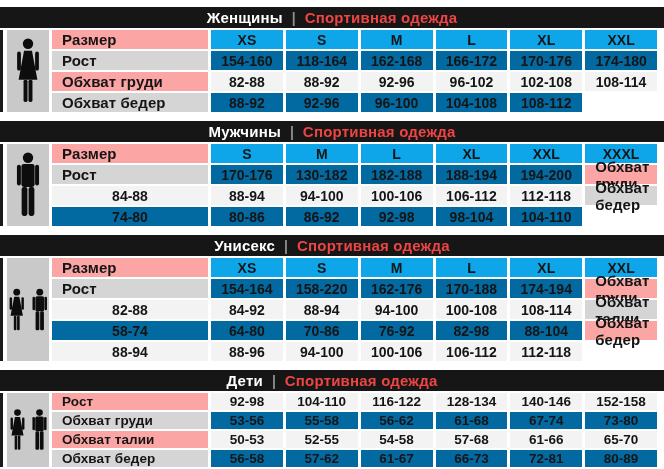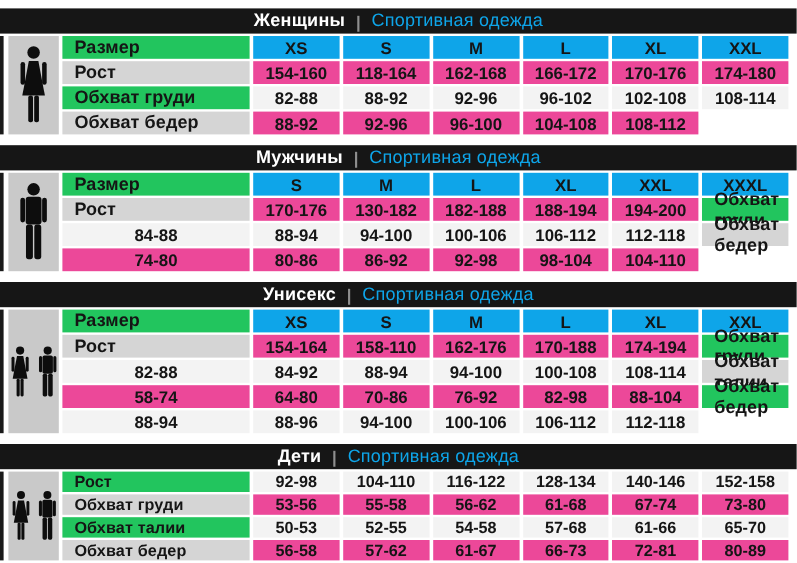--- a/index.html
+++ b/index.html
@@ -10,42 +10,42 @@
   }
   #app { padding-top:7px; }
   .section + .section { margin-top:9px; }
 
   .bar {
     height:21px; background:#161616; display:flex; align-items:center;
     justify-content:center; gap:9px; width:664px;
   }
   .bar-title { color:#ffffff; font-weight:bold; font-size:15px; letter-spacing:.2px; }
   .bar-sep   { color:#8f8f8f; font-size:14px; font-weight:bold; }
-  .bar-sub   { color:#0ea5e9; font-weight:normal; font-size:15px; letter-spacing:.2px; }
+  .bar-sub   { color:#ef4444; font-weight:bold; font-size:15px; letter-spacing:.2px; }
 
   .tablewrap { margin-top:2px; position:relative; padding-left:7px; }
   .tablewrap::before {
     content:""; position:absolute; left:0; top:0; bottom:0; width:3px; background:#1a1a1a;
   }
   .grid {
     display:grid; grid-template-columns:42px 156px repeat(6, 1fr);
     gap:2px 3px; width:650px;
   }
   .icon-cell {
     background:#c9c9c9; display:flex; align-items:center; justify-content:center;
     gap:3px; grid-column:1;
   }
   .cell {
     height:19px; display:flex; align-items:center; justify-content:center;
     font-size:14px; font-weight:600; color:#151515; background:#f3f3f3;
   }
-  .cell.alt { background:#ec4899; }
+  .cell.alt { background:#0369a1; }
   .label-cell {
     justify-content:flex-start; padding-left:10px; font-weight:bold; font-size:15px;
-    background:#22c55e; letter-spacing:.1px;
+    background:#fca5a5; letter-spacing:.1px;
   }
   .label-cell.alt { background:#d5d5d5; }
   .size-cell { background:#0ea5e9; font-weight:bold; font-size:14px; }
   .section.compact .cell { height:17px; font-size:13.5px; }
   svg .fig { fill:#0d0d0d; }
 </style>
 </head>
 <body>
 
 <div id="app">
@@ -183,21 +183,21 @@
           </div>
           <div class="cell label-cell">Размер</div>
           <div class="cell size-cell">XS</div>
           <div class="cell size-cell">S</div>
           <div class="cell size-cell">M</div>
           <div class="cell size-cell">L</div>
           <div class="cell size-cell">XL</div>
           <div class="cell size-cell">XXL</div>
           <div class="cell label-cell alt">Рост</div>
           <div class="cell alt">154-164</div>
-          <div class="cell alt">158-110</div>
+          <div class="cell alt">158-220</div>
           <div class="cell alt">162-176</div>
           <div class="cell alt">170-188</div>
           <div class="cell alt">174-194</div>
           <div class="cell label-cell">Обхват груди</div>
           <div class="cell">82-88</div>
           <div class="cell">84-92</div>
           <div class="cell">88-94</div>
           <div class="cell">94-100</div>
           <div class="cell">100-108</div>
           <div class="cell">108-114</div>

